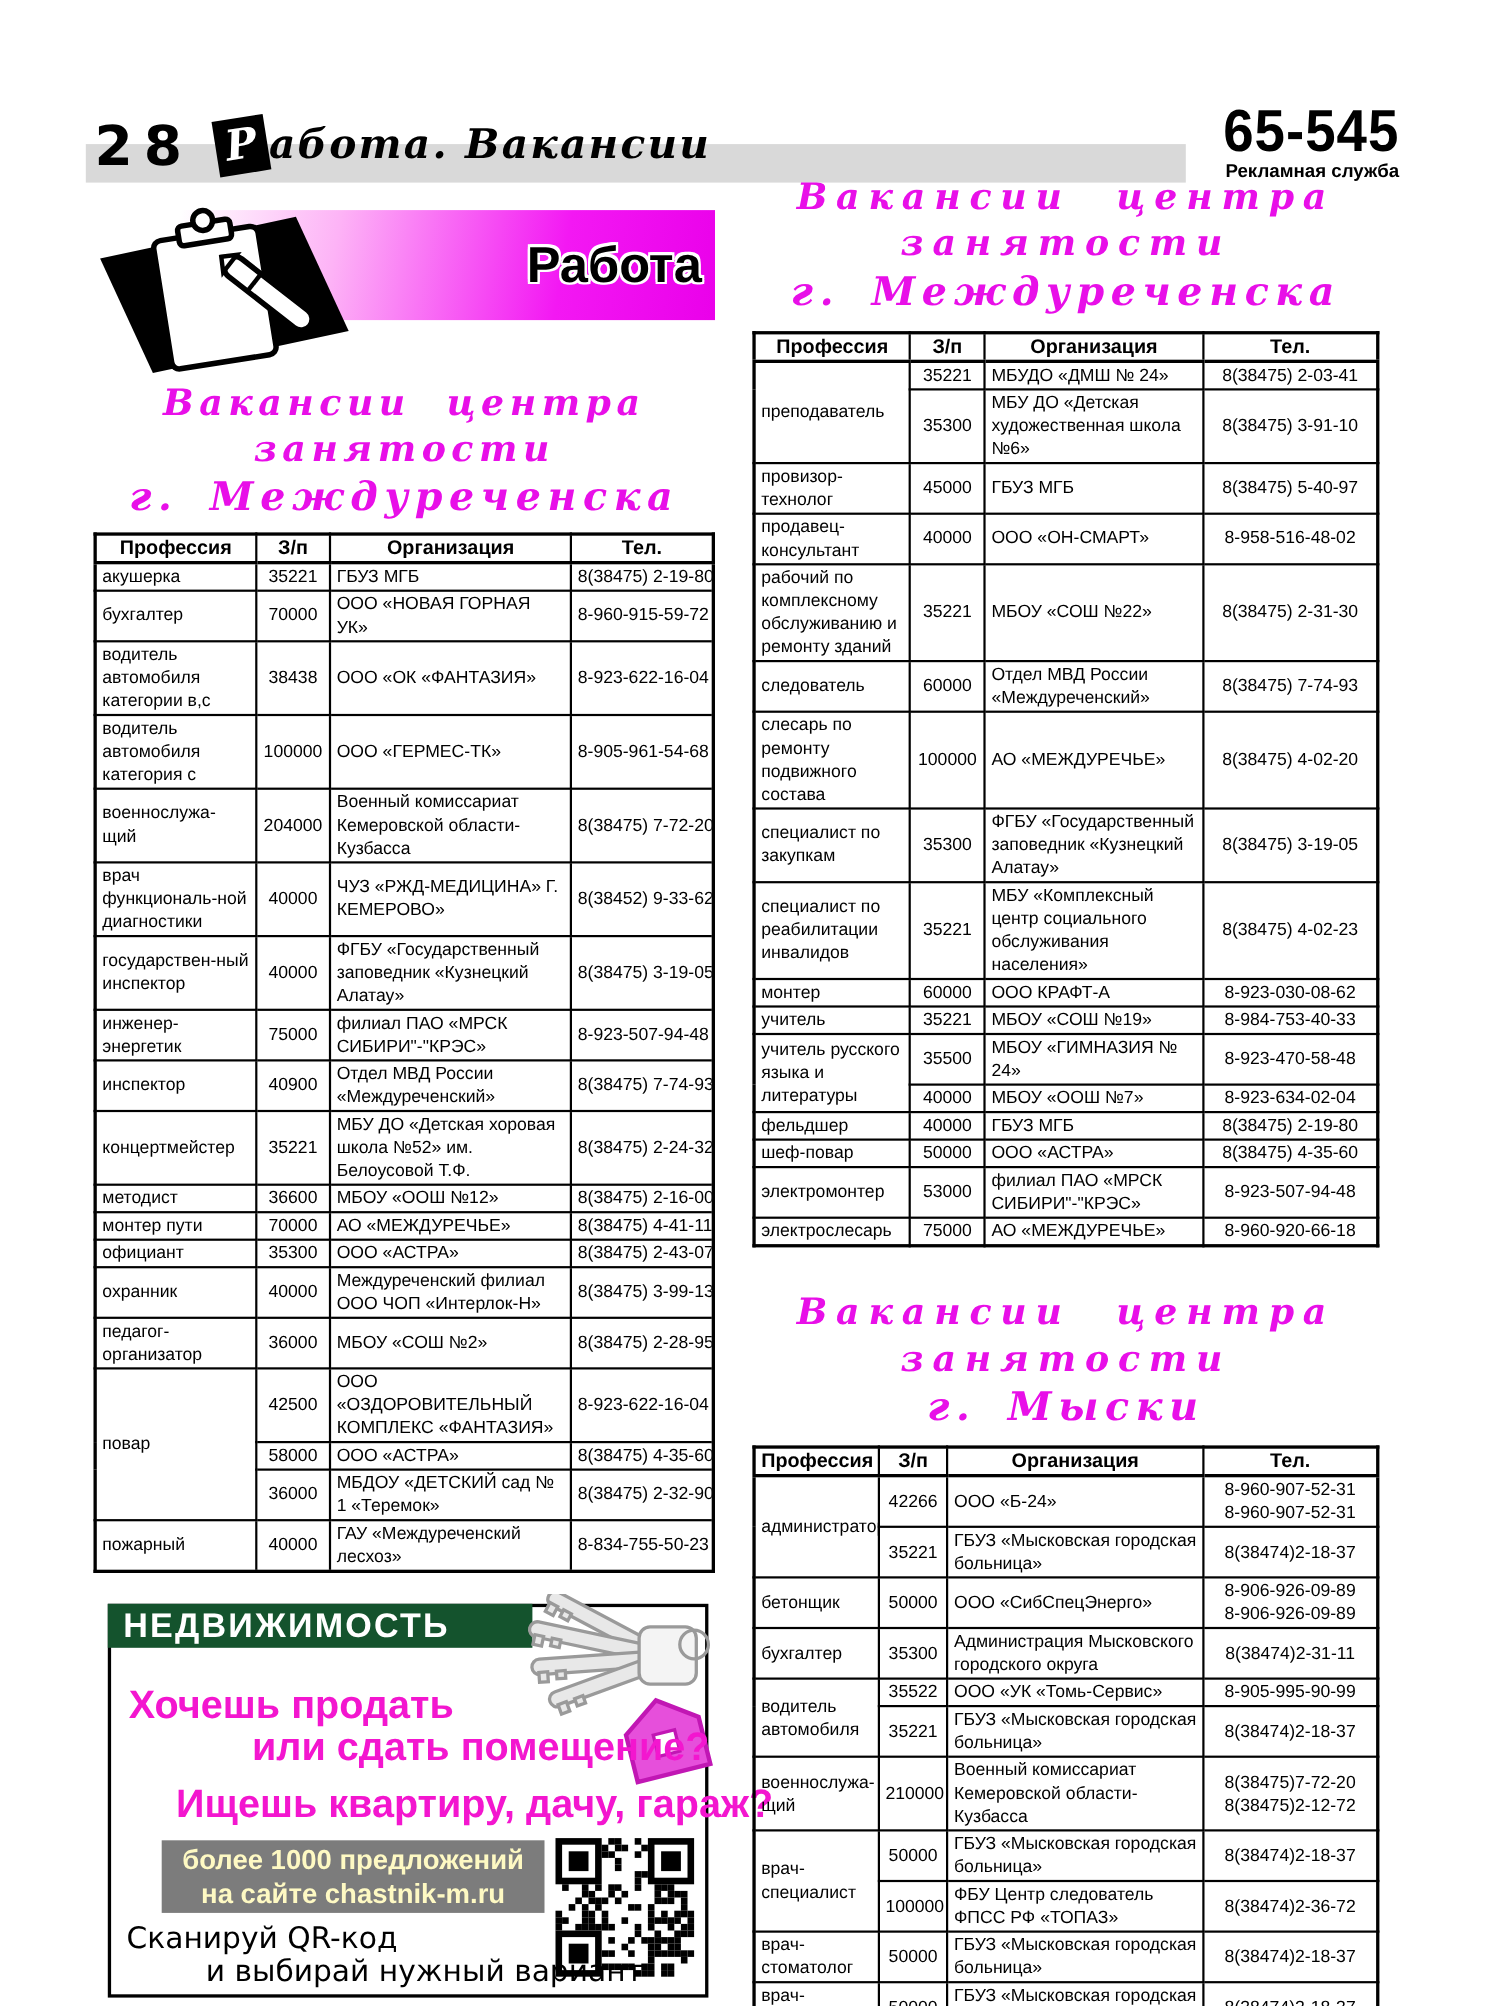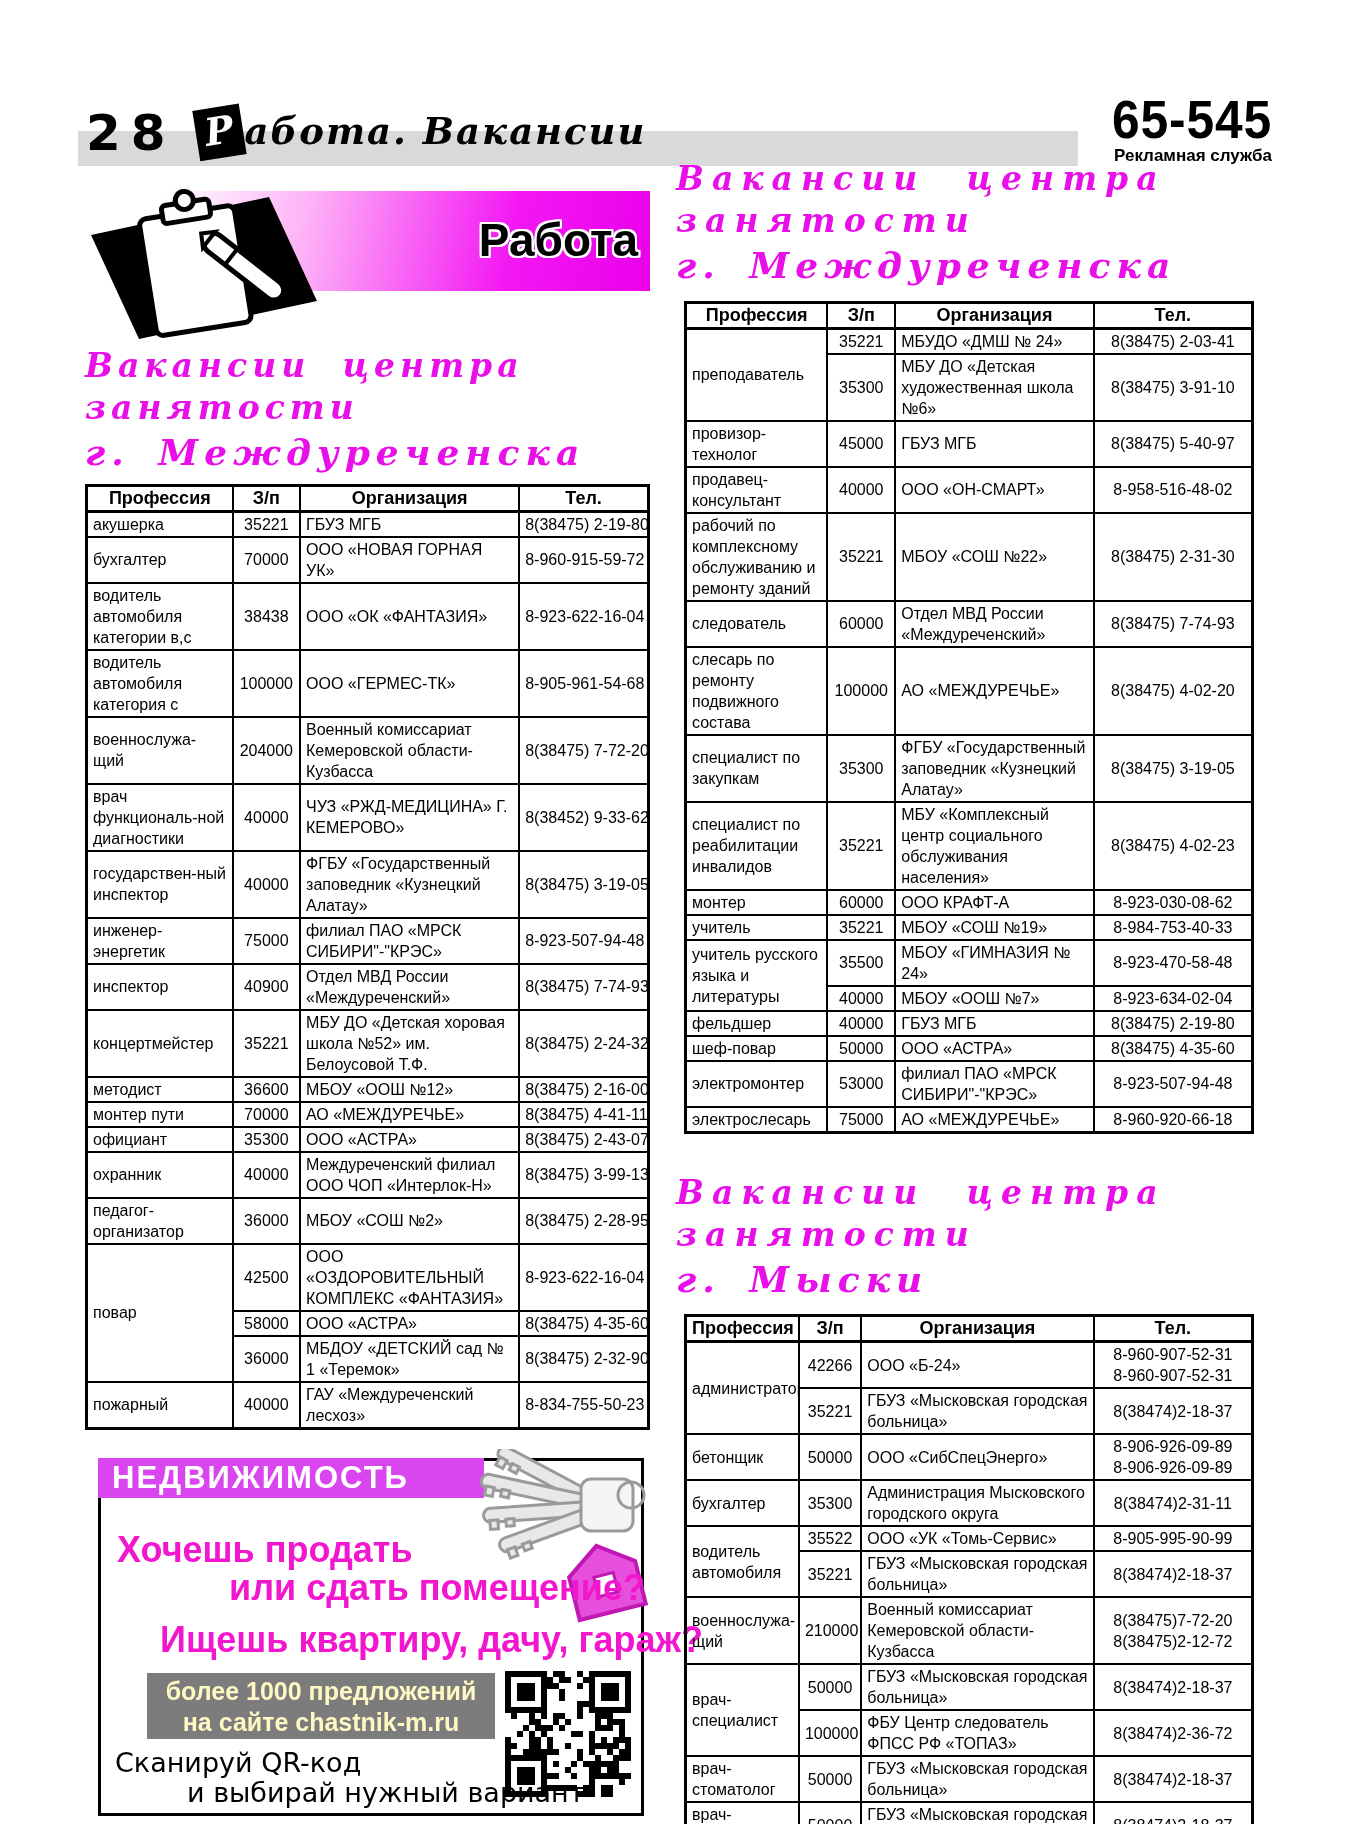--- a/index.html
+++ b/index.html
@@ -28,21 +28,21 @@
   .work-banner{position:relative;height:112px;}
   .banner-grad{position:absolute;left:58px;top:6px;right:0;height:100px;
                background:linear-gradient(100deg,#ffffff 4%,#fdb3f6 32%,#f318f3 72%,#ea00ea 100%);}
   .banner-label{position:absolute;right:12px;top:28px;font-weight:bold;font-size:46px;
                 color:#000;text-shadow:-2px 0 #fff,2px 0 #fff,0 -2px #fff,0 2px #fff,
                 -2px -2px #fff,2px 2px #fff,-2px 2px #fff,2px -2px #fff;}
   .clipboard-art{position:absolute;left:-6px;top:-2px;}
 
   
   .mag-heading{font-family:"DejaVu Serif",serif;font-style:italic;font-weight:bold;
-               color:#e80fe8;text-align:left;line-height:1.28;}
+               color:#e80fe8;text-align:center;line-height:1.28;}
   .mag-heading .l1{font-size:33px;letter-spacing:5px;word-spacing:16px;}
   .mag-heading .l2{font-size:36px;letter-spacing:6px;word-spacing:10px;}
   .col-left .mag-heading{margin-top:48px;margin-bottom:8px;}
   .col-right .mag-heading{margin-bottom:12px;}
   .col-right .mag-heading.second{margin-top:38px;}
   .col-right .mag-heading .l1{letter-spacing:8px;word-spacing:22px;}
 
   
   table.vac{border-collapse:collapse;width:100%;border:3px solid #000;table-layout:fixed;}
   table.vac th,table.vac td{border:2px solid #000;padding:1px 5px;font-size:16px;
@@ -55,21 +55,21 @@
   .col-right table.vac{width:570px;margin:0 auto;}
 
   
   .t-left col.w0{width:26%;}  .t-left col.w1{width:12%;}  .t-left col.w2{width:39%;}  .t-left col.w3{width:23%;}
   .t-right col.w0{width:25%;} .t-right col.w1{width:12%;} .t-right col.w2{width:35%;} .t-right col.w3{width:28%;}
   .t-myski col.w0{width:20%;} .t-myski col.w1{width:11%;} .t-myski col.w2{width:41%;} .t-myski col.w3{width:28%;}
 
   
   .realty{position:relative;margin-top:28px;margin-left:13px;width:540px;height:352px;
           border:3px solid #000;background:#fff;}
-  .realty-banner{position:absolute;left:-3px;top:-3px;width:372px;height:40px;background:#d946ef;
+  .realty-banner{position:absolute;left:-3px;top:-3px;width:372px;height:40px;background:#14532d;
                  color:#fff;font-weight:bold;font-size:31px;letter-spacing:2px;
                  padding-left:14px;line-height:40px;}
   .keys-art{position:absolute;top:-12px;right:-14px;}
   .ad-line{position:absolute;font-weight:bold;font-size:36px;color:#f316cf;white-space:nowrap;}
   .ad-line.n1{left:16px;top:68px;}
   .ad-line.n2{left:128px;top:106px;}
   .ad-line.n3{left:16px;top:158px;margin-left:43px;}
   .offer-box{position:absolute;left:46px;top:212px;width:348px;height:66px;background:#7c7c7c;
              color:#fef9c3;font-weight:bold;font-size:25px;text-align:center;line-height:31px;
              padding-top:3px;box-sizing:border-box;}

